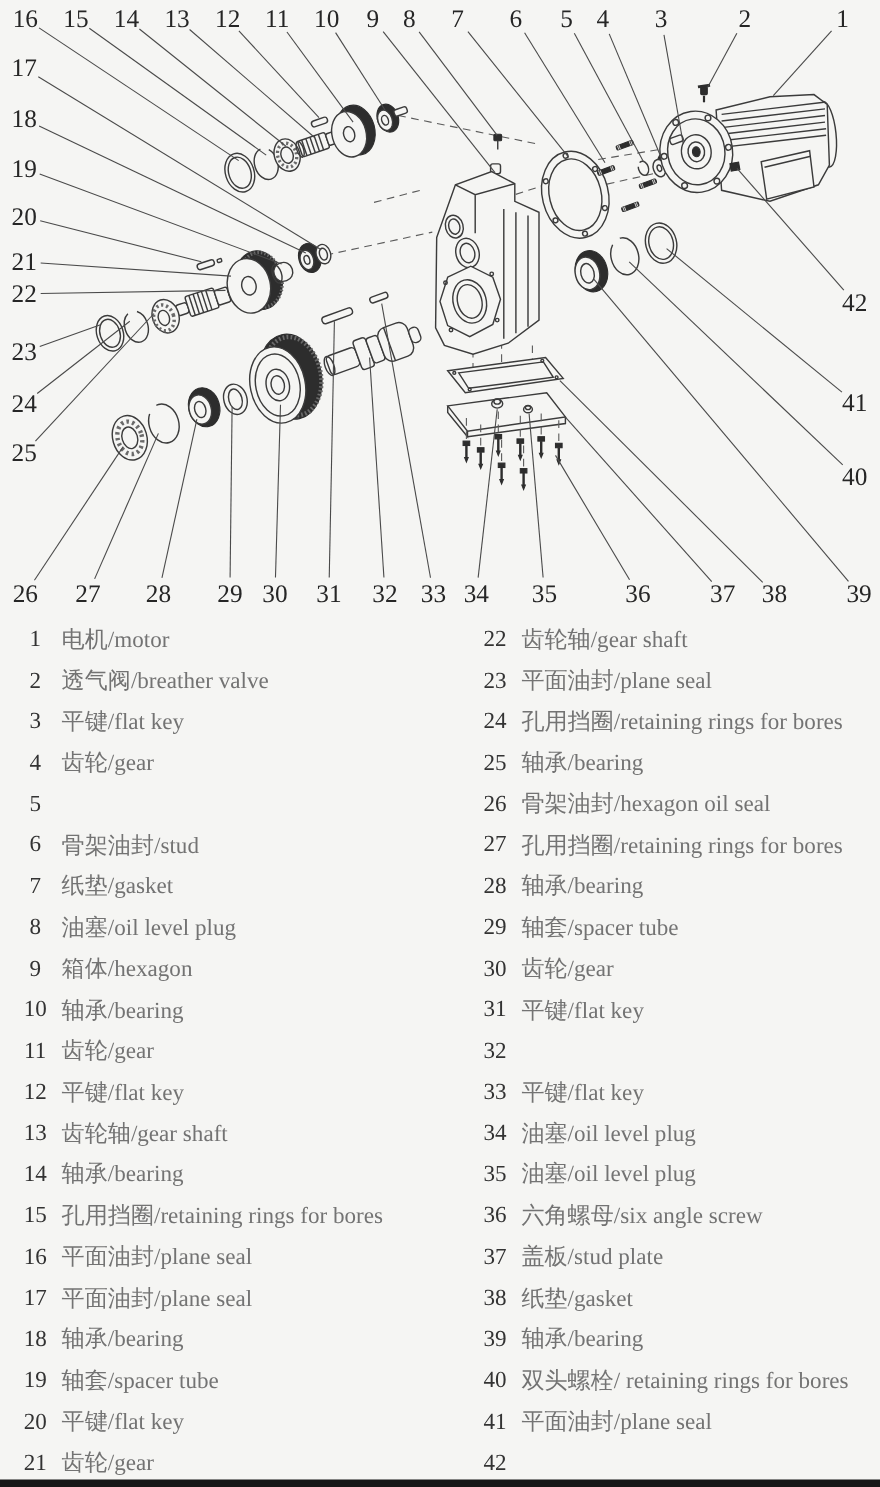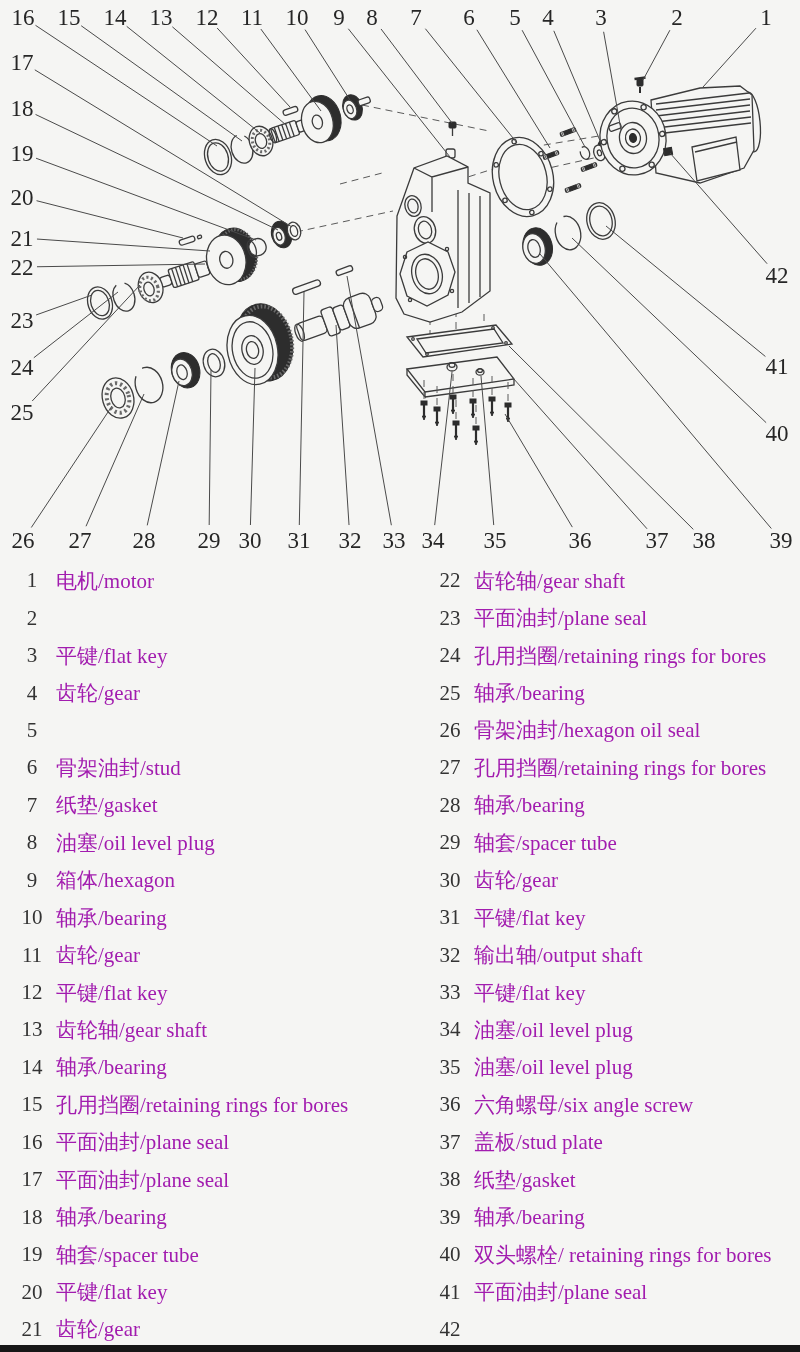--- a/index.html
+++ b/index.html
@@ -16,21 +16,21 @@
   .dash{stroke:#5a5a5a;stroke-width:1;fill:none;stroke-dasharray:7 5;}
   .ldr{stroke:#4a4a4a;stroke-width:1;fill:none;}
   .callout-num{font-family:"Liberation Serif","DejaVu Serif",serif;font-size:23px;fill:#262626;}
   .balls{fill:none;stroke:#6a6a6a;}
   #parts-list{position:absolute;top:562px;left:0;width:800px;height:784px;}
   .plcol{position:absolute;top:0;}
   #col-left{left:14px;width:396px;}
   #col-right{left:432px;width:366px;}
   .plrow{height:37.45px;display:flex;align-items:center;}
   .plno{width:36px;flex:0 0 36px;text-align:center;font-size:21px;color:#333;}
-  .pllabel{font-size:21px;color:#a21caf;margin-left:6px;white-space:nowrap;}
+  .pllabel{font-size:21px;color:#737373;margin-left:6px;white-space:nowrap;}
   #bottom-bar{position:absolute;left:0;top:1345px;width:800px;height:7px;background:#171717;}
 </style>
 </head>
 <body>
 
 <svg id="diagram" width="800" height="560" viewBox="0 0 800 560" xmlns="http://www.w3.org/2000/svg">
   <defs>
     <g id="screw">
       <line x1="0" y1="-26" x2="0" y2="-7" class="dash"></line>
       <rect x="-3" y="-5" width="6" height="4" class="dkf"></rect>
@@ -387,20 +387,21 @@
 </svg>
 
 <div id="parts-list">
   <div class="plcol" id="col-left">
       <div class="plrow">
         <span class="plno">1</span>
         <span class="pllabel">电机/motor</span>
       </div>
       <div class="plrow">
         <span class="plno">2</span>
+        <span class="pllabel">透气阀/breather valve</span>
       </div>
       <div class="plrow">
         <span class="plno">3</span>
         <span class="pllabel">平键/flat key</span>
       </div>
       <div class="plrow">
         <span class="plno">4</span>
         <span class="pllabel">齿轮/gear</span>
       </div>
       <div class="plrow">
@@ -507,21 +508,20 @@
       <div class="plrow">
         <span class="plno">30</span>
         <span class="pllabel">齿轮/gear</span>
       </div>
       <div class="plrow">
         <span class="plno">31</span>
         <span class="pllabel">平键/flat key</span>
       </div>
       <div class="plrow">
         <span class="plno">32</span>
-        <span class="pllabel">输出轴/output shaft</span>
       </div>
       <div class="plrow">
         <span class="plno">33</span>
         <span class="pllabel">平键/flat key</span>
       </div>
       <div class="plrow">
         <span class="plno">34</span>
         <span class="pllabel">油塞/oil level plug</span>
       </div>
       <div class="plrow">

